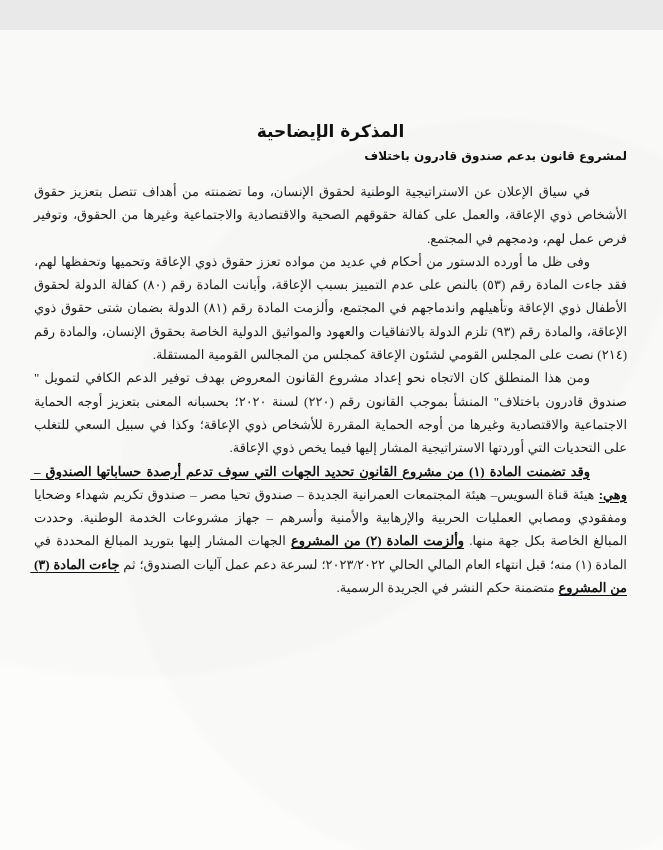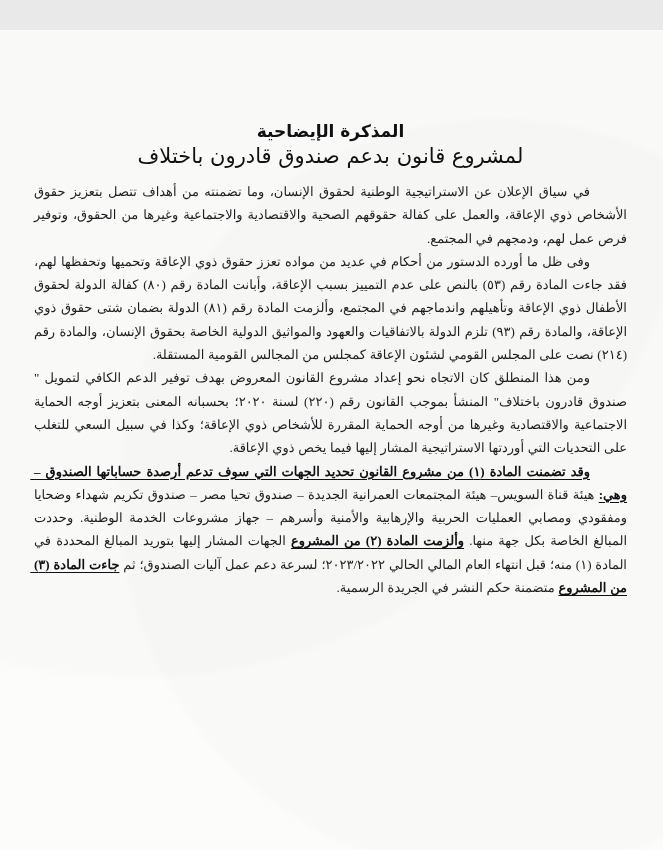--- a/index.html
+++ b/index.html
@@ -34,24 +34,24 @@
   }
   .title{
     text-align:center;
     font-weight:bold;
     color:var(--ink-strong);
     font-size:17px;
     line-height:26px;
     letter-spacing:0.2px;
   }
   .subtitle{
-    text-align:center;
-    font-weight:normal;
+    text-align:right;
+    font-weight:bold;
     color:var(--ink-strong);
-    font-size:21px;
+    font-size:12px;
     line-height:25px;
     margin-bottom:11px;
   }
   .para{
     font-size:13px;
     line-height:23.3px;
     text-align:justify;
     text-justify:inter-word;
     text-indent:37px;
     color:var(--ink);

